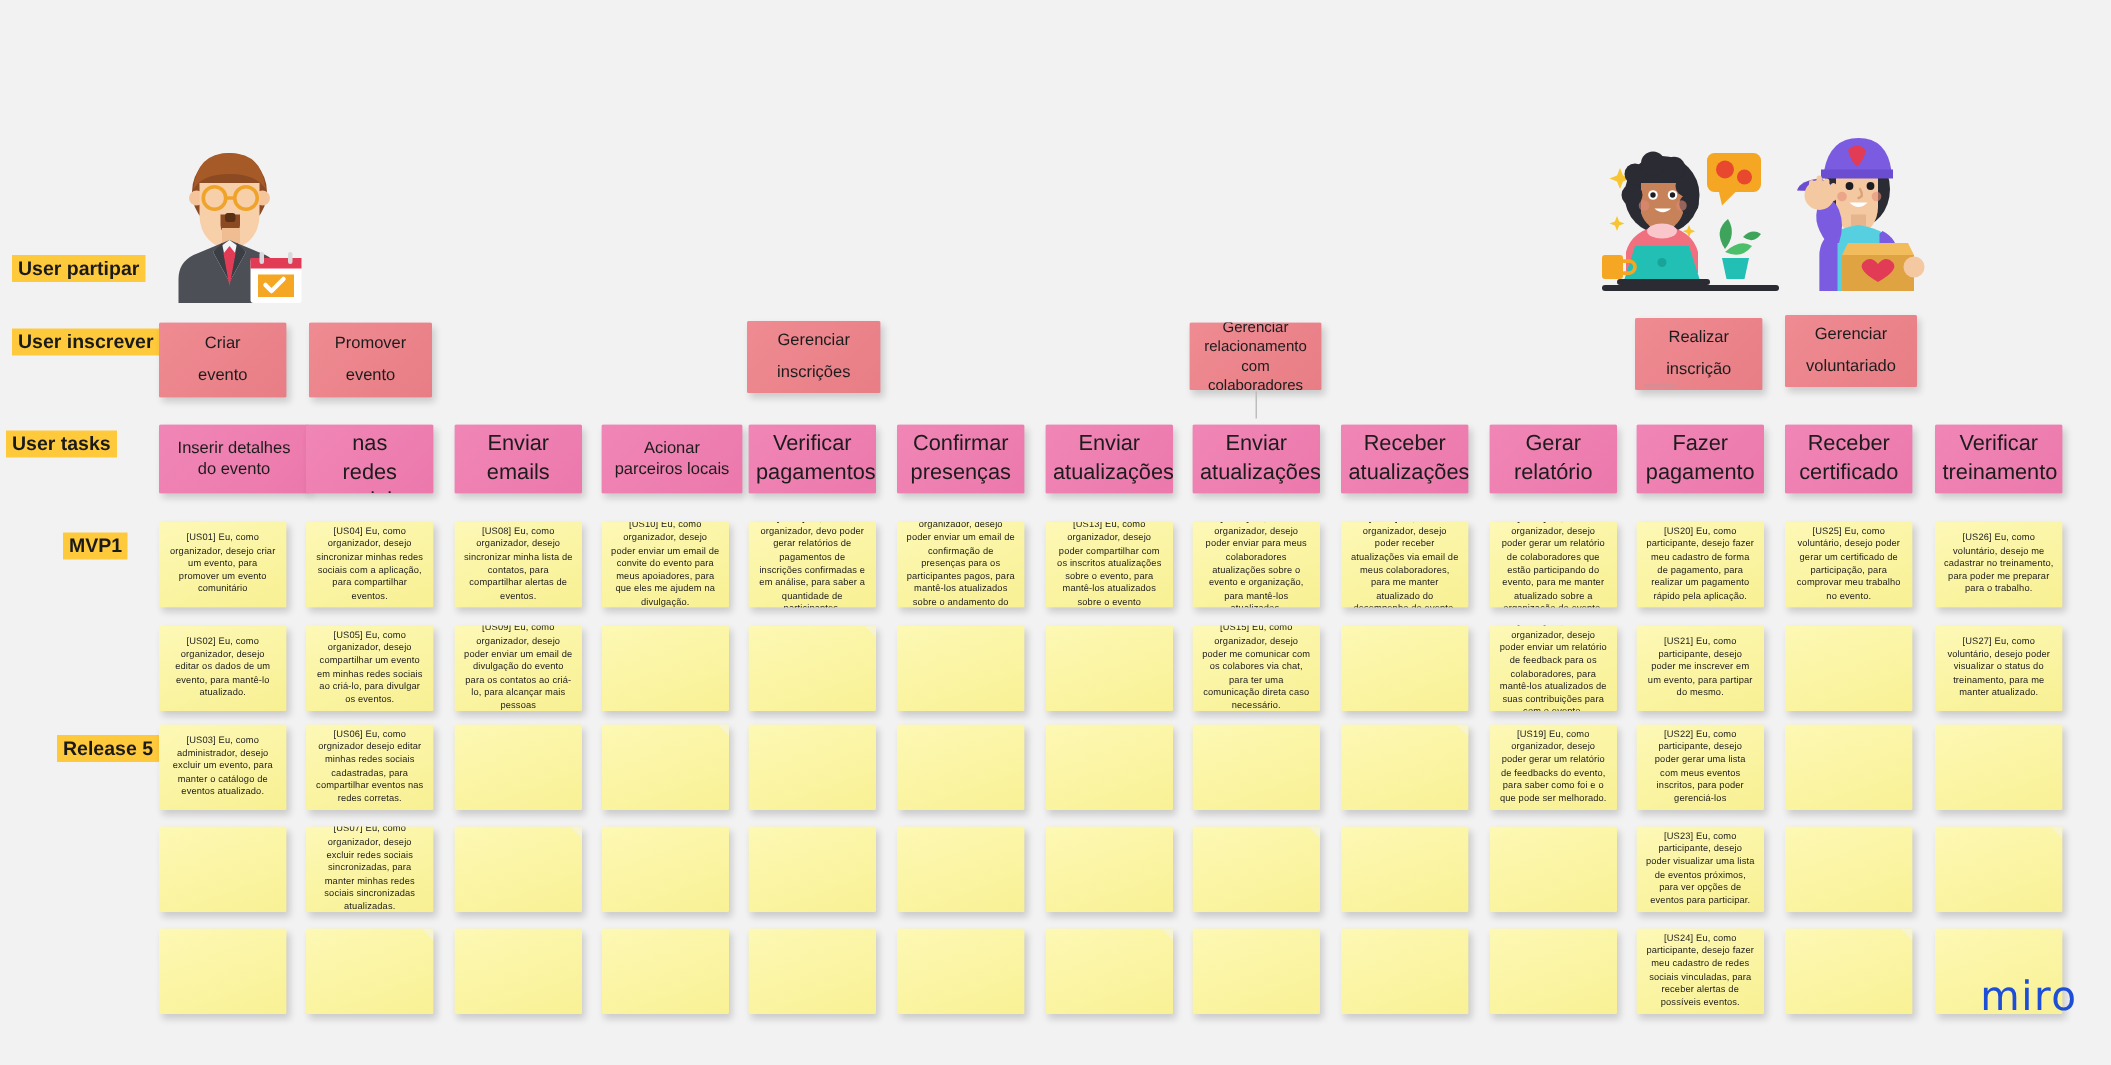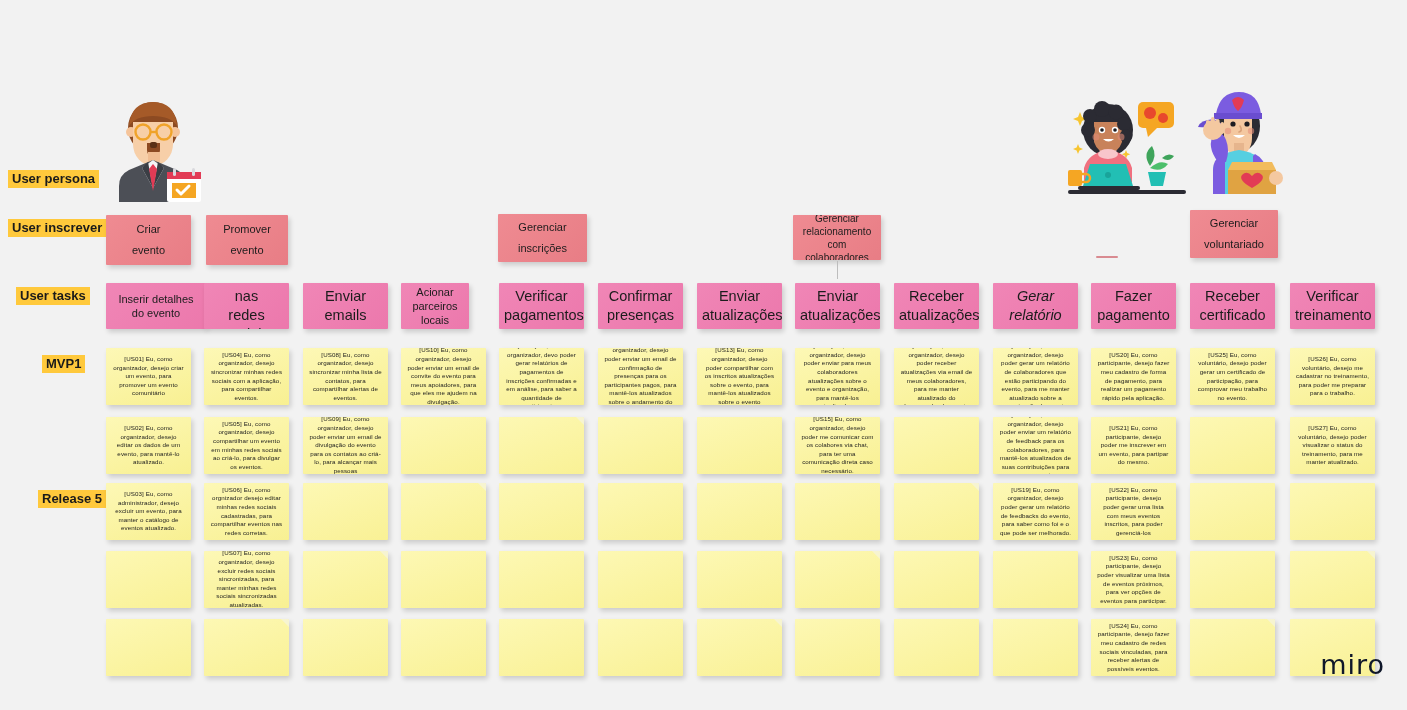--- a/index.html
+++ b/index.html
@@ -93,33 +93,33 @@
 
   
   .persona { position: absolute; }
 
   
   #miro-watermark {
     position: absolute;
     right: 22px; bottom: 30px;
     font-size: 27px;
     letter-spacing: 1px;
-    color: #0f172a;
+    color: #1d4ed8;
     font-family: "DejaVu Sans", sans-serif;
     user-select: none;
   }
 </style>
 </head>
 <body>
 
 <div id="board">
 
-  <div class="row-label" style="left:8px;  top:170px;">User persona</div>
+  <div class="row-label" style="left:8px;  top:170px;">User partipar</div>
   <div class="row-label" style="left:8px;  top:219px;">User inscrever</div>
-  <div class="row-label" style="left:16px; top:287px;">User tasks</div>
+  <div class="row-label" style="left:4px; top:287px;">User tasks</div>
   <div class="row-label" style="left:42px; top:355px;">MVP1</div>
   <div class="row-label" style="left:38px; top:490px;">Release 5</div>
 
   <div class="persona" style="left:107px; top:92px; width:104px; height:110px;">
     <svg width="104" height="110" viewBox="0 0 104 110">
 
       <ellipse cx="46" cy="36" rx="25" ry="26" fill="#8c4a22"></ellipse>
 
       <circle cx="24" cy="40" r="5" fill="#f5c49a"></circle>
       <circle cx="68" cy="40" r="5" fill="#f5c49a"></circle>
@@ -259,53 +259,56 @@
   <div class="note activity" style="left:206px; top:215px; width:82px; height:50px;">
     <div class="txt">Promover<br>evento</div>
   </div>
   <div class="note activity" style="left:498px; top:214px; width:89px; height:48px;">
     <div class="txt">Gerenciar<br>inscrições</div>
   </div>
   <div class="note activity small" style="left:793px; top:215px; width:88px; height:45px;">
     <div class="txt">Gerenciar<br>relacionamento<br>com colaboradores</div>
   </div>
   <div class="connector" style="left:837px; top:261px; height:18px;"></div>
+  <div class="note activity" style="left:1090px; top:212px; width:85px; height:48px;">
+    <div class="txt">Realizar<br>inscrição</div>
+  </div>
   <div class="underline-mark" style="left:1096px; top:256px; width:22px;"></div>
   <div class="note activity" style="left:1190px; top:210px; width:88px; height:48px;">
     <div class="txt">Gerenciar<br>voluntariado</div>
   </div>
 
   <div class="note task small" style="left:106px; top:283px; width:100px; height:46px;">
     <div class="txt">Inserir detalhes<br>do evento</div>
     </div>
   <div class="note task" style="left:204px; top:283px; width:85px; height:46px;">
     <div class="txt">Publicar nas<br>redes sociais</div>
     </div>
   <div class="note task" style="left:303px; top:283px; width:85px; height:46px;">
     <div class="txt">Enviar<br>emails</div>
     </div>
-  <div class="note task small" style="left:401px; top:283px; width:68px; height:46px;">
+  <div class="note task small" style="left:401px; top:283px; width:94px; height:46px;">
     <div class="txt">Acionar<br>parceiros locais</div>
     </div>
   <div class="note task" style="left:499px; top:283px; width:85px; height:46px;">
     <div class="txt">Verificar<br>pagamentos</div>
     </div>
   <div class="note task" style="left:598px; top:283px; width:85px; height:46px;">
     <div class="txt">Confirmar<br>presenças</div>
     </div>
   <div class="note task" style="left:697px; top:283px; width:85px; height:46px;">
     <div class="txt">Enviar<br>atualizações</div>
     </div>
   <div class="note task" style="left:795px; top:283px; width:85px; height:46px;">
     <div class="txt">Enviar<br>atualizações</div>
     </div>
   <div class="note task" style="left:894px; top:283px; width:85px; height:46px;">
     <div class="txt">Receber<br>atualizações</div>
     </div>
-  <div class="note task" style="left:993px; top:283px; width:85px; height:46px;font-style:italic;">
+  <div class="note task" style="left:993px; top:283px; width:85px; height:46px;">
     <div class="txt">Gerar<br>relatório</div>
     </div>
   <div class="note task" style="left:1091px; top:283px; width:85px; height:46px;">
     <div class="txt">Fazer<br>pagamento</div>
     </div>
   <div class="note task" style="left:1190px; top:283px; width:85px; height:46px;">
     <div class="txt">Receber<br>certificado</div>
     </div>
   <div class="note task" style="left:1290px; top:283px; width:85px; height:46px;">
     <div class="txt">Verificar<br>treinamento</div>

